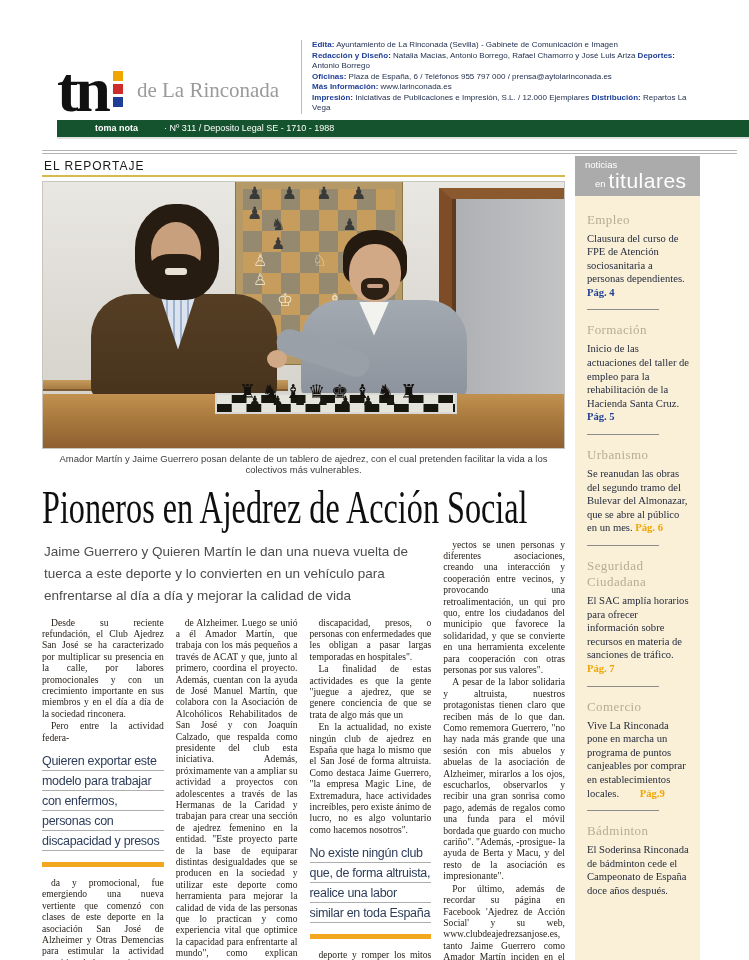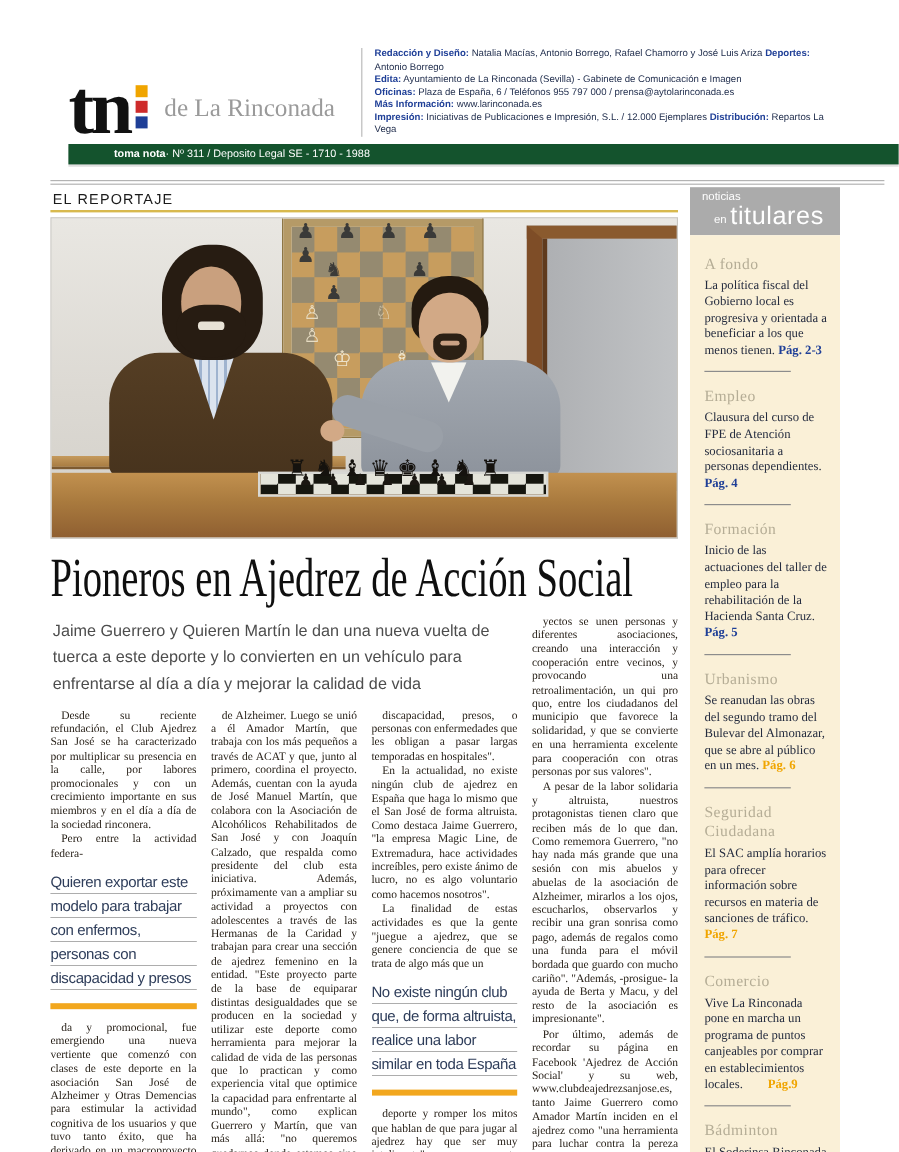--- a/index.html
+++ b/index.html
@@ -18,21 +18,21 @@
                 line-height:22px;}
   .mast-divider{width:1px;background:#bbb;align-self:stretch;margin:2px 10px 0 22px;}
   .credits{font-family:"Liberation Sans",sans-serif;font-size:8px;line-height:10.5px;color:#23304f;
            padding-top:2px;}
   .credits p{margin:0;}
   .credits b{color:#1f3f97;font-weight:bold;}
   .issue-bar{margin-top:6px;height:17px;width:730px;background:#14532d;color:#fff;
              font-family:"Liberation Sans",sans-serif;font-size:9px;font-weight:bold;
              display:flex;align-items:center;box-shadow:0 2px 0 rgba(0,0,0,0.12);}
   .issue-bar .ib-left{margin-left:38px;}
-  .issue-bar .ib-right{font-weight:normal;}
+  .issue-bar .ib-right{margin-left:26px;font-weight:normal;}
 
   
   .rule-double{margin:13px 12px 0 42px;height:2px;border-top:1px solid #b3b3b3;border-bottom:1px solid #b3b3b3;}
 
   
   .content{display:flex;gap:10px;padding:2px 0 0 42px;}
   .main-col{width:523px;flex:0 0 523px;}
   .sidebar{width:125px;flex:0 0 125px;}
 
   
@@ -132,22 +132,22 @@
         <span class="logo-tn">tn</span>
         <span class="logo-dots">
           <i style="background: rgb(240, 165, 0);"></i>
           <i style="background: rgb(206, 43, 43);"></i>
           <i style="background: rgb(31, 63, 151);"></i>
         </span>
         <span class="logo-tagline">de La Rinconada</span>
       </div>
       <div class="mast-divider"></div>
       <div class="credits">
+        <p><b>Edita:</b> <span>Ayuntamiento de La Rinconada (Sevilla) - Gabinete de Comunicación e Imagen</span></p>
         <p><b>Redacción y Diseño:</b> <span>Natalia Macías, Antonio Borrego, Rafael Chamorro y José Luis Ariza</span> <b>Deportes:</b> <span>Antonio Borrego</span></p>
-        <p><b>Edita:</b> <span>Ayuntamiento de La Rinconada (Sevilla) - Gabinete de Comunicación e Imagen</span></p>
         <p><b>Oficinas:</b> <span>Plaza de España, 6 / Teléfonos 955 797 000 / prensa@aytolarinconada.es</span></p>
         <p><b>Más Información:</b> <span>www.larinconada.es</span></p>
         <p><b>Impresión:</b> <span>Iniciativas de Publicaciones e Impresión, S.L. / 12.000 Ejemplares</span> <b>Distribución:</b> <span>Repartos La Vega</span></p>
       </div>
     </div>
     <div class="issue-bar">
       <span class="ib-left">toma nota</span>
       <span class="ib-right">· Nº 311 / Deposito Legal SE - 1710 - 1988</span>
     </div>
   </header>
@@ -187,20 +187,21 @@
         <div class="person p2-hair"></div>
         <div class="person p2-face"></div>
         <div class="person p2-goatee"></div>
         <div class="person p2-mouth"></div>
 
         <div class="ph-table"></div>
         <div class="ph-board2"></div>
         <div class="ph-pieces-back">♜♞♝♛♚♝♞♜</div>
         <div class="ph-pieces-front">♟♟♟♟♟♟♟</div>
       </figure>
+      <p class="photo-caption">Amador Martín y Jaime Guerrero posan delante de un tablero de ajedrez, con el cual pretenden facilitar la vida a los colectivos más vulnerables.</p>
 
       <h1 class="headline">Pioneros en Ajedrez de Acción Social</h1>
 
       <div class="article-body">
         <div class="subhead">Jaime Guerrero y Quieren Martín le dan una nueva vuelta de tuerca a este deporte y lo convierten en un vehículo para enfrentarse al día a día y mejorar la calidad de vida</div>
 
         <div class="bcol c1">
           <p>Desde su reciente refundación, el Club Ajedrez San José se ha caracterizado por multiplicar su presencia en la calle, por labores promocionales y con un crecimiento importante en sus miembros y en el día a día de la sociedad rinconera.</p>
           <p>Pero entre la actividad federa-</p>
           <div class="pullquote">Quieren exportar este modelo para trabajar con enfermos, personas con discapacidad y presos</div>
@@ -208,22 +209,22 @@
           <p>da y promocional, fue emergiendo una nueva vertiente que comenzó con clases de este deporte en la asociación San José de Alzheimer y Otras Demencias para estimular la actividad cognitiva de los usuarios y que tuvo tanto éxito, que ha derivado en un macroproyecto que vive sus albores y que han bautizado como Ajedrez de Acción Social.</p>
 
         </div>
 
         <div class="bcol c2">
           <p>de Alzheimer. Luego se unió a él Amador Martín, que trabaja con los más pequeños a través de ACAT y que, junto al primero, coordina el proyecto. Además, cuentan con la ayuda de José Manuel Martín, que colabora con la Asociación de Alcohólicos Rehabilitados de San José y con Joaquín Calzado, que respalda como presidente del club esta iniciativa. Además, próximamente van a ampliar su actividad a proyectos con adolescentes a través de las Hermanas de la Caridad y trabajan para crear una sección de ajedrez femenino en la entidad. "Este proyecto parte de la base de equiparar distintas desigualdades que se producen en la sociedad y utilizar este deporte como herramienta para mejorar la calidad de vida de las personas que lo practican y como experiencia vital que optimice la capacidad para enfrentarte al mundo", como explican Guerrero y Martín, que van más allá: "no queremos quedarnos donde estamos sino seguir creciendo para llegar a otros colectivos locales como los que trabajan con personas con</p>
         </div>
 
         <div class="bcol c3">
           <p>discapacidad, presos, o personas con enfermedades que les obligan a pasar largas temporadas en hospitales".</p>
+          <p>La finalidad de estas actividades es que la gente "juegue a ajedrez, que se genere conciencia de que se trata de algo más que un</p>
           <p>En la actualidad, no existe ningún club de ajedrez en España que haga lo mismo que el San José de forma altruista. Como destaca Jaime Guerrero, "la empresa Magic Line, de Extremadura, hace actividades increíbles, pero existe ánimo de lucro, no es algo voluntario como hacemos nosotros".</p>
-          <p>La finalidad de estas actividades es que la gente "juegue a ajedrez, que se genere conciencia de que se trata de algo más que un</p>
           <div class="pullquote">No existe ningún club que, de forma altruista, realice una labor similar en toda España</div>
           <div class="pq-bar"></div>
           <p>deporte y romper los mitos que hablan de que para jugar al ajedrez hay que ser muy inteligente", como argumenta Jaime Guerrero, a lo que Amador Martín añade, a modo de complemento que "con estos pro-</p>
         </div>
 
         <div class="bcol c4">
           <p>yectos se unen personas y diferentes asociaciones, creando una interacción y cooperación entre vecinos, y provocando una retroalimentación, un qui pro quo, entre los ciudadanos del municipio que favorece la solidaridad, y que se convierte en una herramienta excelente para cooperación con otras personas por sus valores".</p>
           <p>A pesar de la labor solidaria y altruista, nuestros protagonistas tienen claro que reciben más de lo que dan. Como rememora Guerrero, "no hay nada más grande que una sesión con mis abuelos y abuelas de la asociación de Alzheimer, mirarlos a los ojos, escucharlos, observarlos y recibir una gran sonrisa como pago, además de regalos como una funda para el móvil bordada que guardo con mucho cariño". "Además, -prosigue- la ayuda de Berta y Macu, y del resto de la asociación es impresionante".</p>
           <p>Por último, además de recordar su página en Facebook 'Ajedrez de Acción Social' y su web, www.clubdeajedrezsanjose.es, tanto Jaime Guerrero como Amador Martín inciden en el ajedrez como "una herramienta para luchar contra la pereza mental, el peor mal de la sociedad, -según ambos- y raíz de todos los problemas actuales que estamos padeciendo".</p>
         </div>
@@ -233,25 +234,20 @@
     <aside class="sidebar">
       <div class="sidebar-header">
         <span class="sh-small">noticias</span>
         <span class="sh-row">
           <span class="sh-en">en</span>
           <span class="sh-big">titulares</span>
         </span>
       </div>
       <div class="sidebar-body">
 
-        <div class="sb-section">
-          <h3>A fondo</h3>
-          <p><span>La política fiscal del Gobierno local es progresiva y orientada a beneficiar a los que menos tienen. </span><b class="pg" style="color: rgb(31, 63, 151);">Pág. 2-3</b></p>
-          <div class="sb-rule"></div>
-        </div>
 
         <div class="sb-section">
           <h3>Empleo</h3>
           <p><span>Clausura del curso de FPE de Atención sociosanitaria a personas dependientes. </span><b class="pg" style="color: rgb(31, 63, 151);">Pág. 4</b></p>
           <div class="sb-rule"></div>
         </div>
 
         <div class="sb-section">
           <h3>Formación</h3>
           <p><span>Inicio de las actuaciones del taller de empleo para la rehabilitación de la Hacienda Santa Cruz. </span><b class="pg" style="color: rgb(31, 63, 151);">Pág. 5</b></p>

